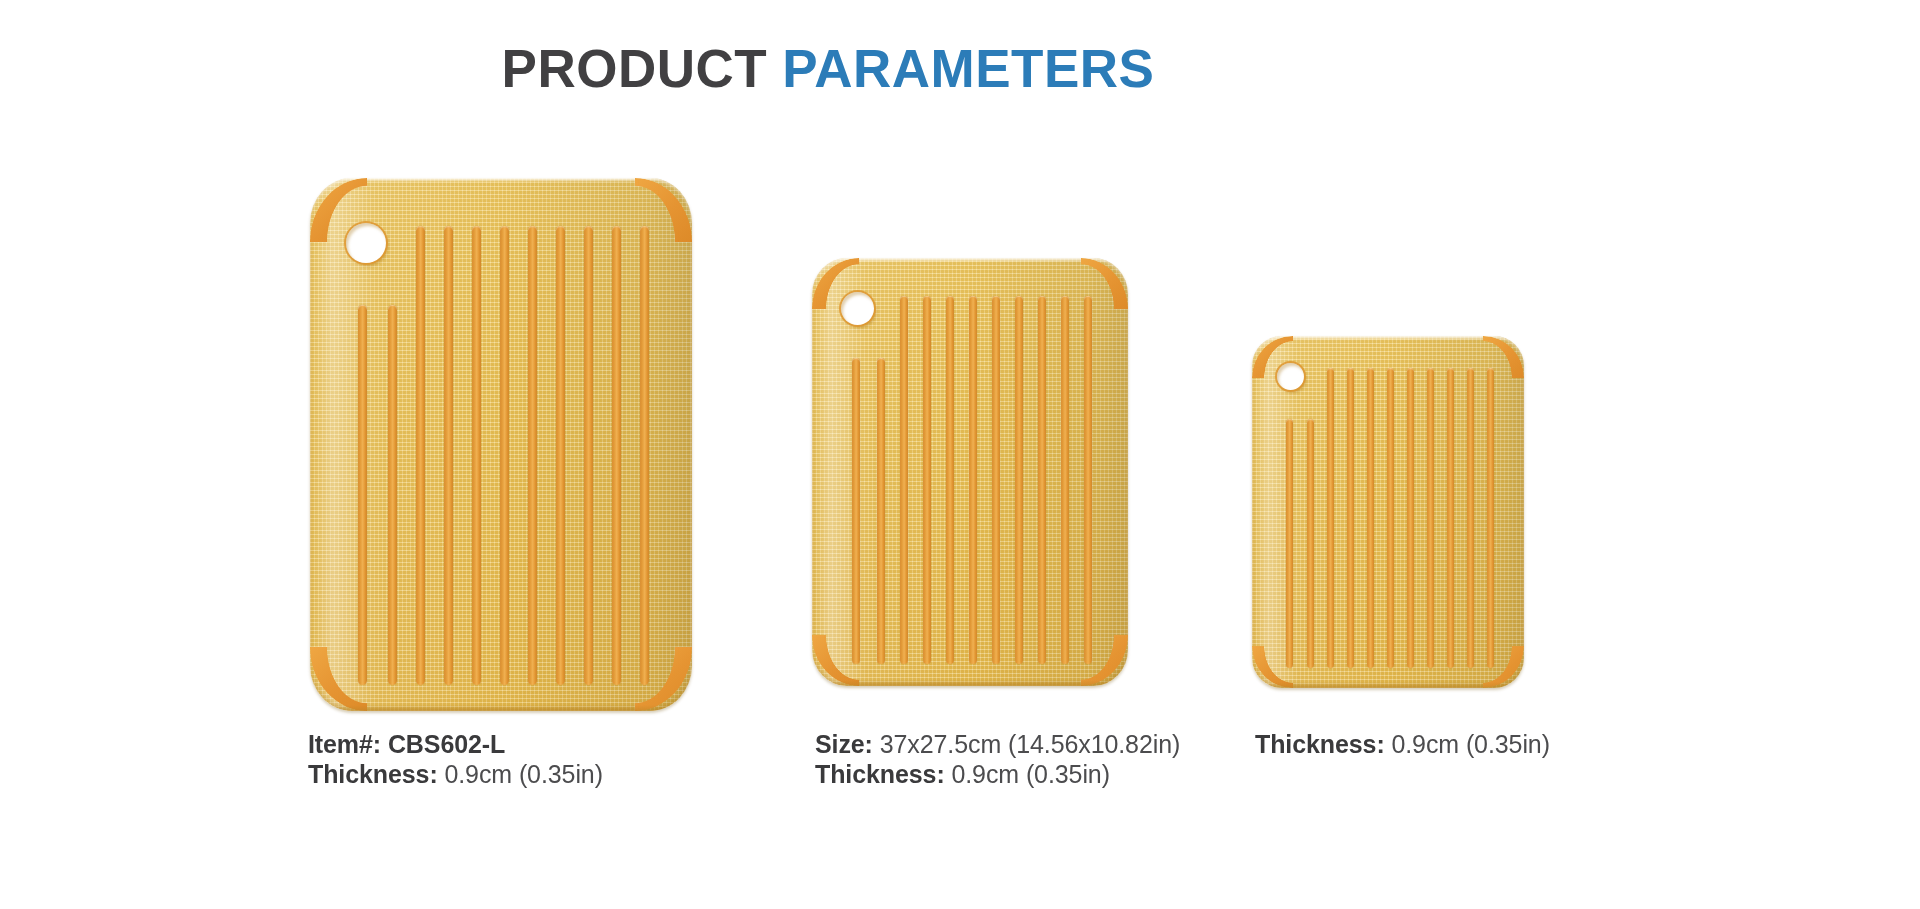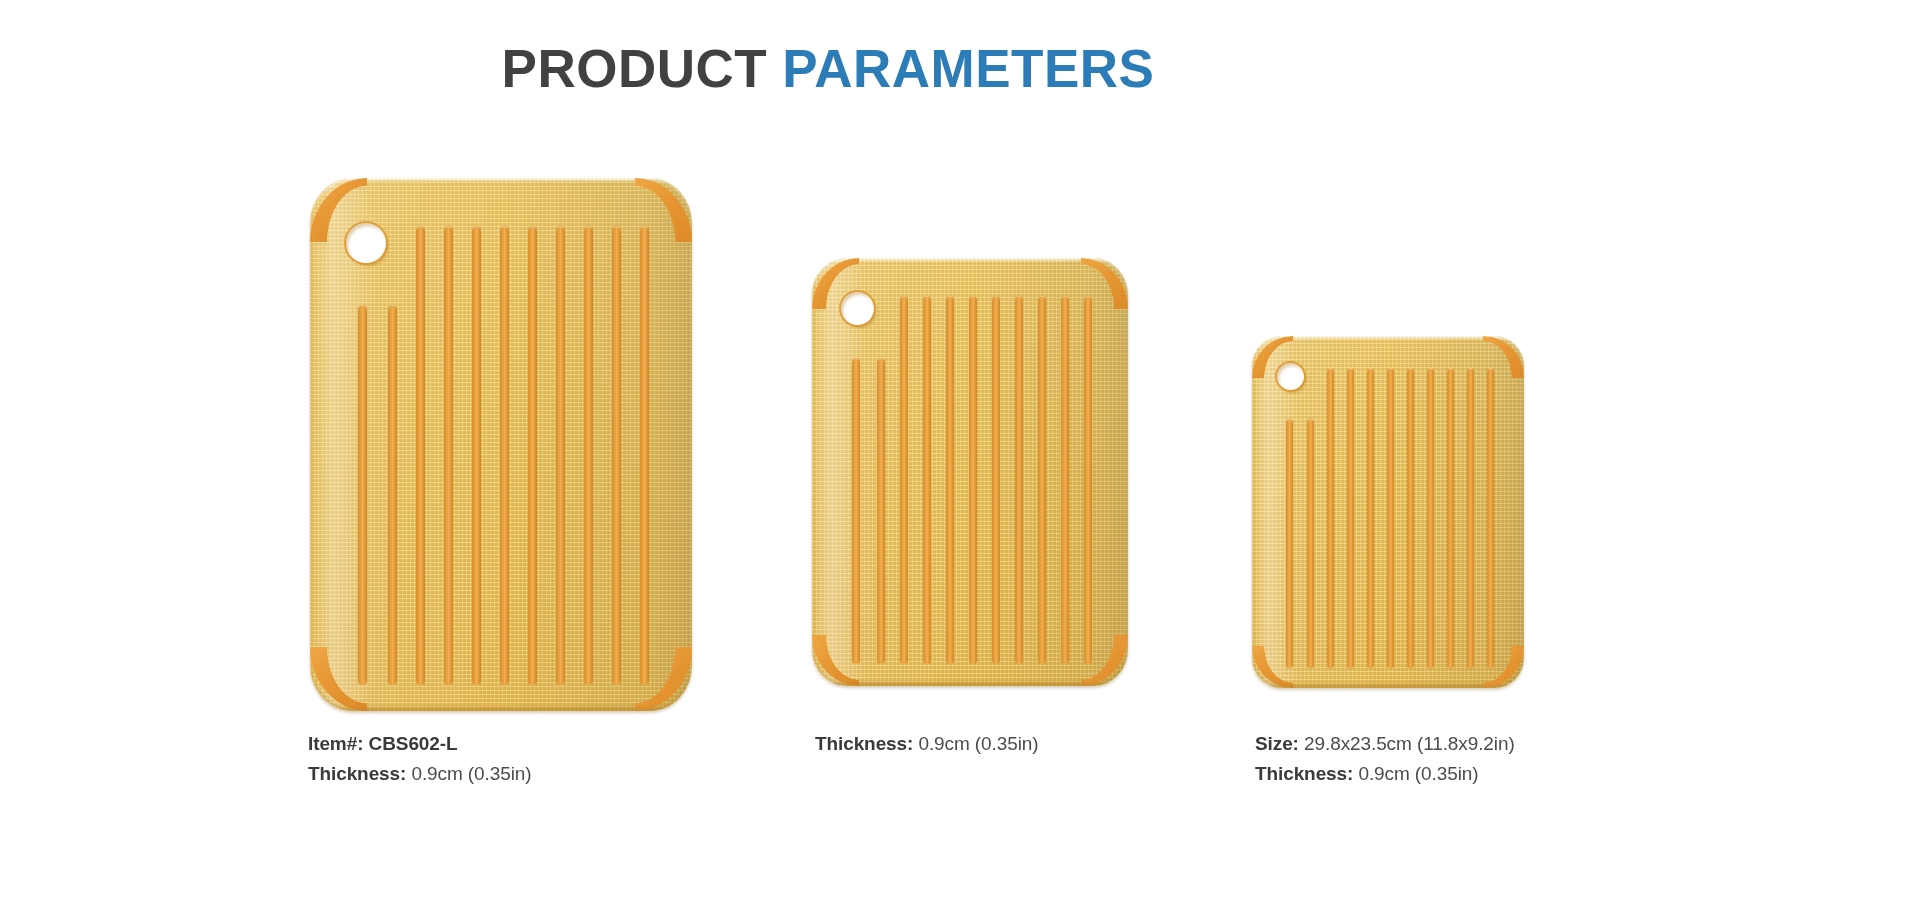--- a/index.html
+++ b/index.html
@@ -156,21 +156,21 @@
       0 0 1px rgba(160,110,25,0.55);
   }
 
   
   .specs {
     position: absolute;
     white-space: nowrap;
     color: #3F3F41;
   }
   .spec-line {
-    font-size: 19px;
+    font-size: 25px;
     line-height: 30px;
     letter-spacing: -0.1px;
   }
   .spec-label {
     font-weight: bold;
     color: #3A3A3C;
   }
   .spec-value {
     color: #4C4C4E;
   }
@@ -254,20 +254,24 @@
       <div class="groove" style="left:180px; top:38px; width:8px; height:368px;"></div>
       <div class="groove" style="left:203px; top:38px; width:8px; height:368px;"></div>
       <div class="groove" style="left:226px; top:38px; width:8px; height:368px;"></div>
       <div class="groove" style="left:249px; top:38px; width:8px; height:368px;"></div>
       <div class="groove" style="left:272px; top:38px; width:8px; height:368px;"></div>
     </div>
   </div>
 
   <div class="specs" style="left:815px; top:729px;">
     <div class="spec-line">
+      <span class="spec-label">Size:</span>
+      <span class="spec-value">37x27.5cm (14.56x10.82in)</span>
+    </div>
+    <div class="spec-line">
       <span class="spec-label">Thickness:</span>
       <span class="spec-value">0.9cm (0.35in)</span>
     </div>
   </div>
 
   <div class="product" style="left:1252px; top:336px; width:272px; height:352px;">
     <div class="board">
       <div class="corner tl">
           <i></i>
         </div>
@@ -290,22 +294,18 @@
       <div class="groove" style="left:155px; top:32px; width:7px; height:300px;"></div>
       <div class="groove" style="left:175px; top:32px; width:7px; height:300px;"></div>
       <div class="groove" style="left:195px; top:32px; width:7px; height:300px;"></div>
       <div class="groove" style="left:215px; top:32px; width:7px; height:300px;"></div>
       <div class="groove" style="left:235px; top:32px; width:7px; height:300px;"></div>
     </div>
   </div>
 
   <div class="specs" style="left:1255px; top:729px;">
     <div class="spec-line">
-      <span class="spec-label">Size:</span>
-      <span class="spec-value">29.8x23.5cm (11.8x9.2in)</span>
-    </div>
-    <div class="spec-line">
       <span class="spec-label">Thickness:</span>
       <span class="spec-value">0.9cm (0.35in)</span>
     </div>
   </div>
 
 </div>
 
 </body></html>

